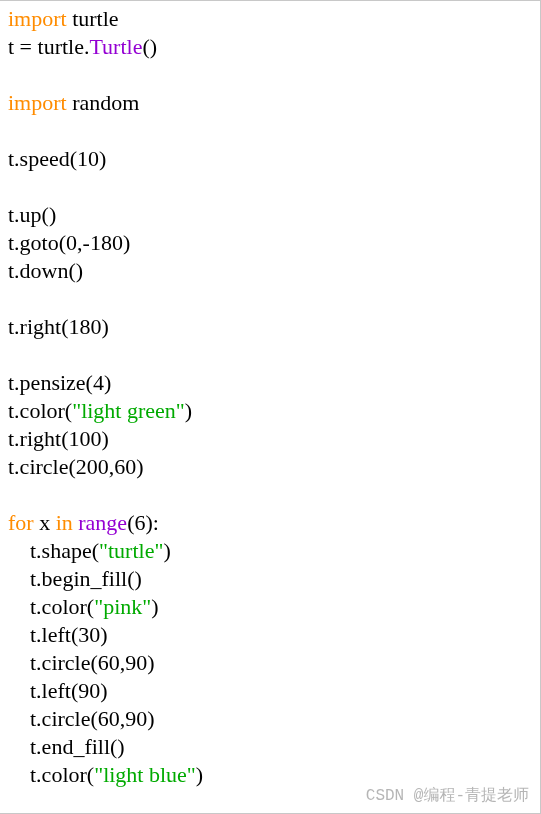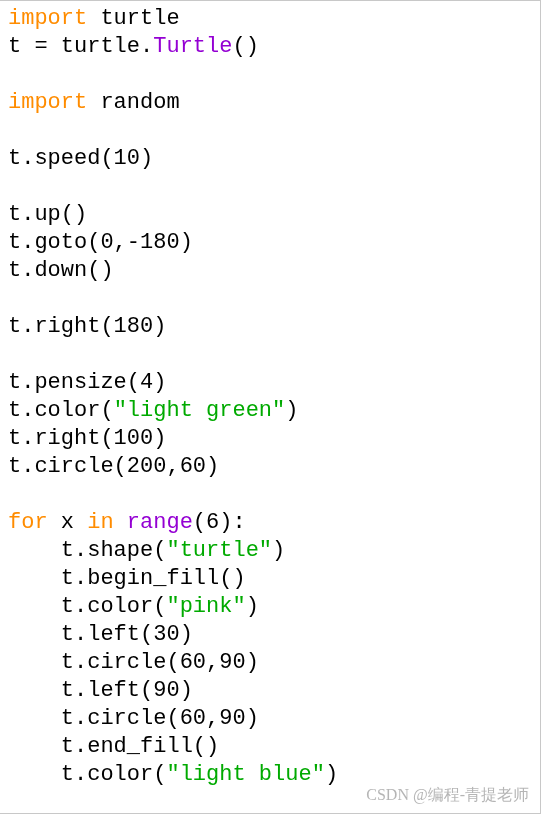--- a/index.html
+++ b/index.html
@@ -11,34 +11,34 @@
     overflow: hidden;
   }
   body {
     box-sizing: border-box;
     border: 1px solid #c8c8c8;
     border-left: none;
   }
   pre.code {
     margin: 0;
     padding: 4px 2px 0 8px;
-    font-family: Liberation Mono, monospace;
+    font-family: Liberation Serif, serif;
     font-size: 22px;
     line-height: 28px;
     white-space: pre;
     color: #000;
   }
   .kw   { color: #ff8c00; }               
   .func { color: #9400d3; }               
   .str  { color: #00aa00; }               
   .wm {
     position: absolute;
     right: 12px;
     bottom: 8px;
-    font-family: Liberation Serif, serif;
+    font-family: Liberation Mono, monospace;
     font-size: 16px;
     color: rgba(120,120,120,0.55);
     pointer-events: none;
     user-select: none;
     margin-top: 19px;
   }
 </style>
 </head>
 <body>
 

